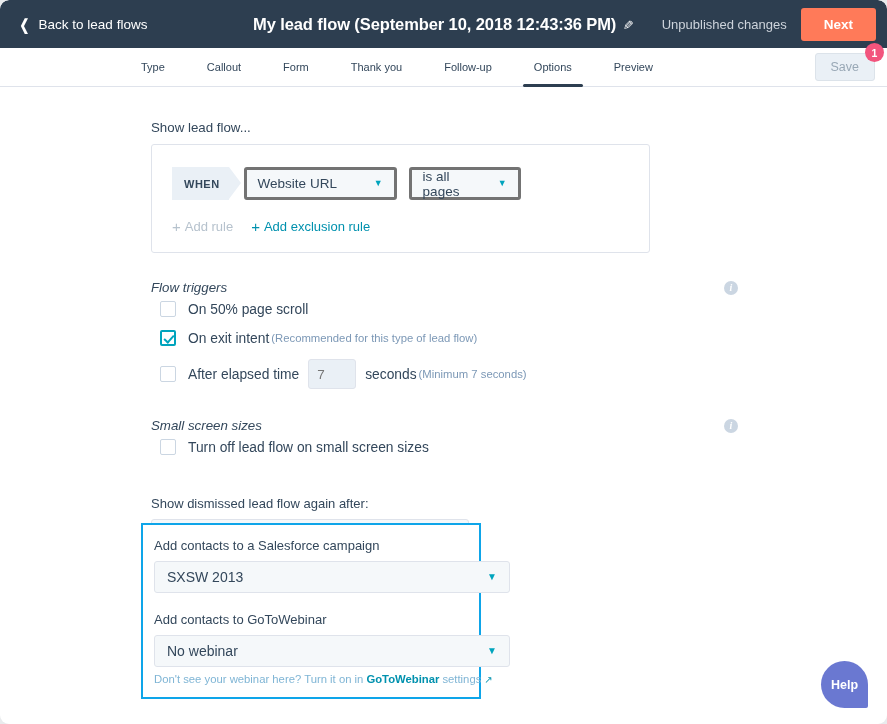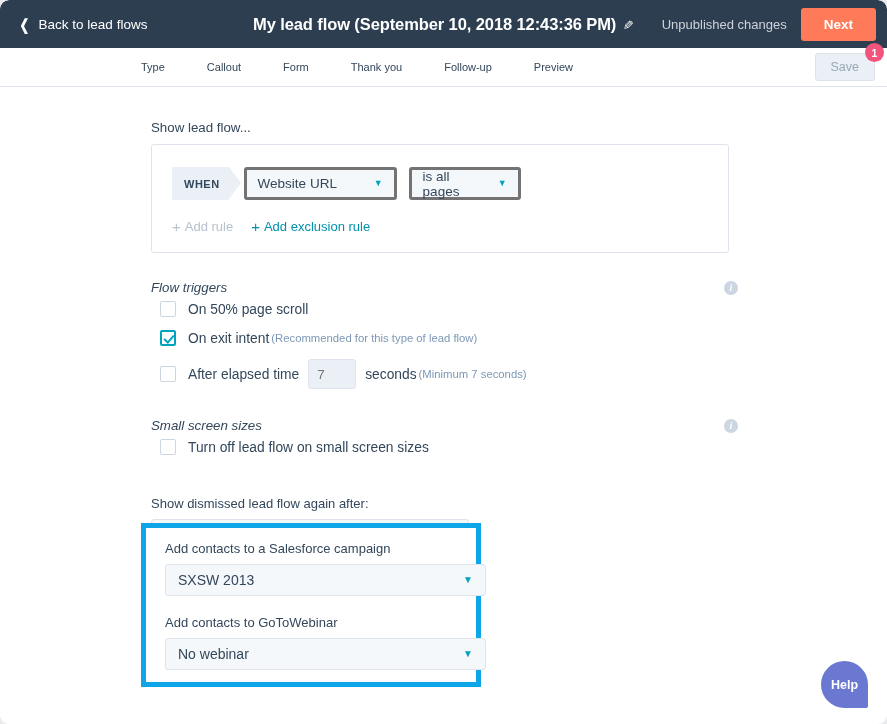--- a/index.html
+++ b/index.html
@@ -187,21 +187,21 @@
     font-style: italic;
     display: flex;
     align-items: center;
     justify-content: center;
     font-family: "Liberation Serif", serif;
     cursor: pointer;
   }
 
   
   .rule-card {
-    width: 578px;
+    width: 499px;
     border: 1px solid #dfe3eb;
     border-radius: 3px;
     padding: 22px 20px 18px 20px;
     margin-bottom: 27px;
   }
   .rule-row {
     display: flex;
     align-items: center;
     margin-bottom: 19px;
   }
@@ -343,25 +343,25 @@
     color: #33475b;
     margin-bottom: 8px;
   }
 
   
   .highlight-box {
     position: absolute;
     left: 141px;
     top: 523px;
     width: 340px;
-    border: 5px solid #0ea5e9;
-    padding: 13px 12px 12px 19px;
+    border: 2px solid #0ea5e9;
+    padding: 13px 12px 12px 11px;
     background: #ffffff;
   }
-  .highlight-box .big-select { width: 321px; justify-content: center; }
+  .highlight-box .big-select { width: 356px; justify-content: center; }
   .footnote {
     font-size: 11.3px;
     color: #7fb5d5;
     margin-top: 6px;
     display: flex;
     align-items: center;
     gap: 3px;
     white-space: nowrap;
   }
   .footnote .strong { color: #0091ae; font-weight: 700; }
@@ -403,20 +403,21 @@
       <button class="next-btn">Next</button>
     </div>
   </div>
 
   <div class="tabbar">
     <div class="tab">Type</div>
     <div class="tab">Callout</div>
     <div class="tab">Form</div>
     <div class="tab">Thank you</div>
     <div class="tab">Follow-up</div>
+    <div class="tab active">Options</div>
     <div class="tab">Preview</div>
 
     <div class="save-wrap">
       <button class="save-btn">Save</button>
       <span class="save-badge">1</span>
     </div>
   </div>
 
   <div class="content">
 
@@ -499,17 +500,23 @@
     </div>
 
     <div style="height:19px"></div>
 
     <div class="field-label">Add contacts to GoToWebinar</div>
     <div class="big-select">
       <span>No webinar</span>
       <span class="caret">▼</span>
     </div>
 
+    <div class="footnote">
+      <span>Don't see your webinar here? Turn it on in </span>
+        <span class="strong">GoToWebinar</span>
+        <span> settings</span>
+      <span class="ext">↗</span>
+    </div>
   </div>
 
   <div class="help-btn">Help</div>
 
 </div>
 
 </body></html>

